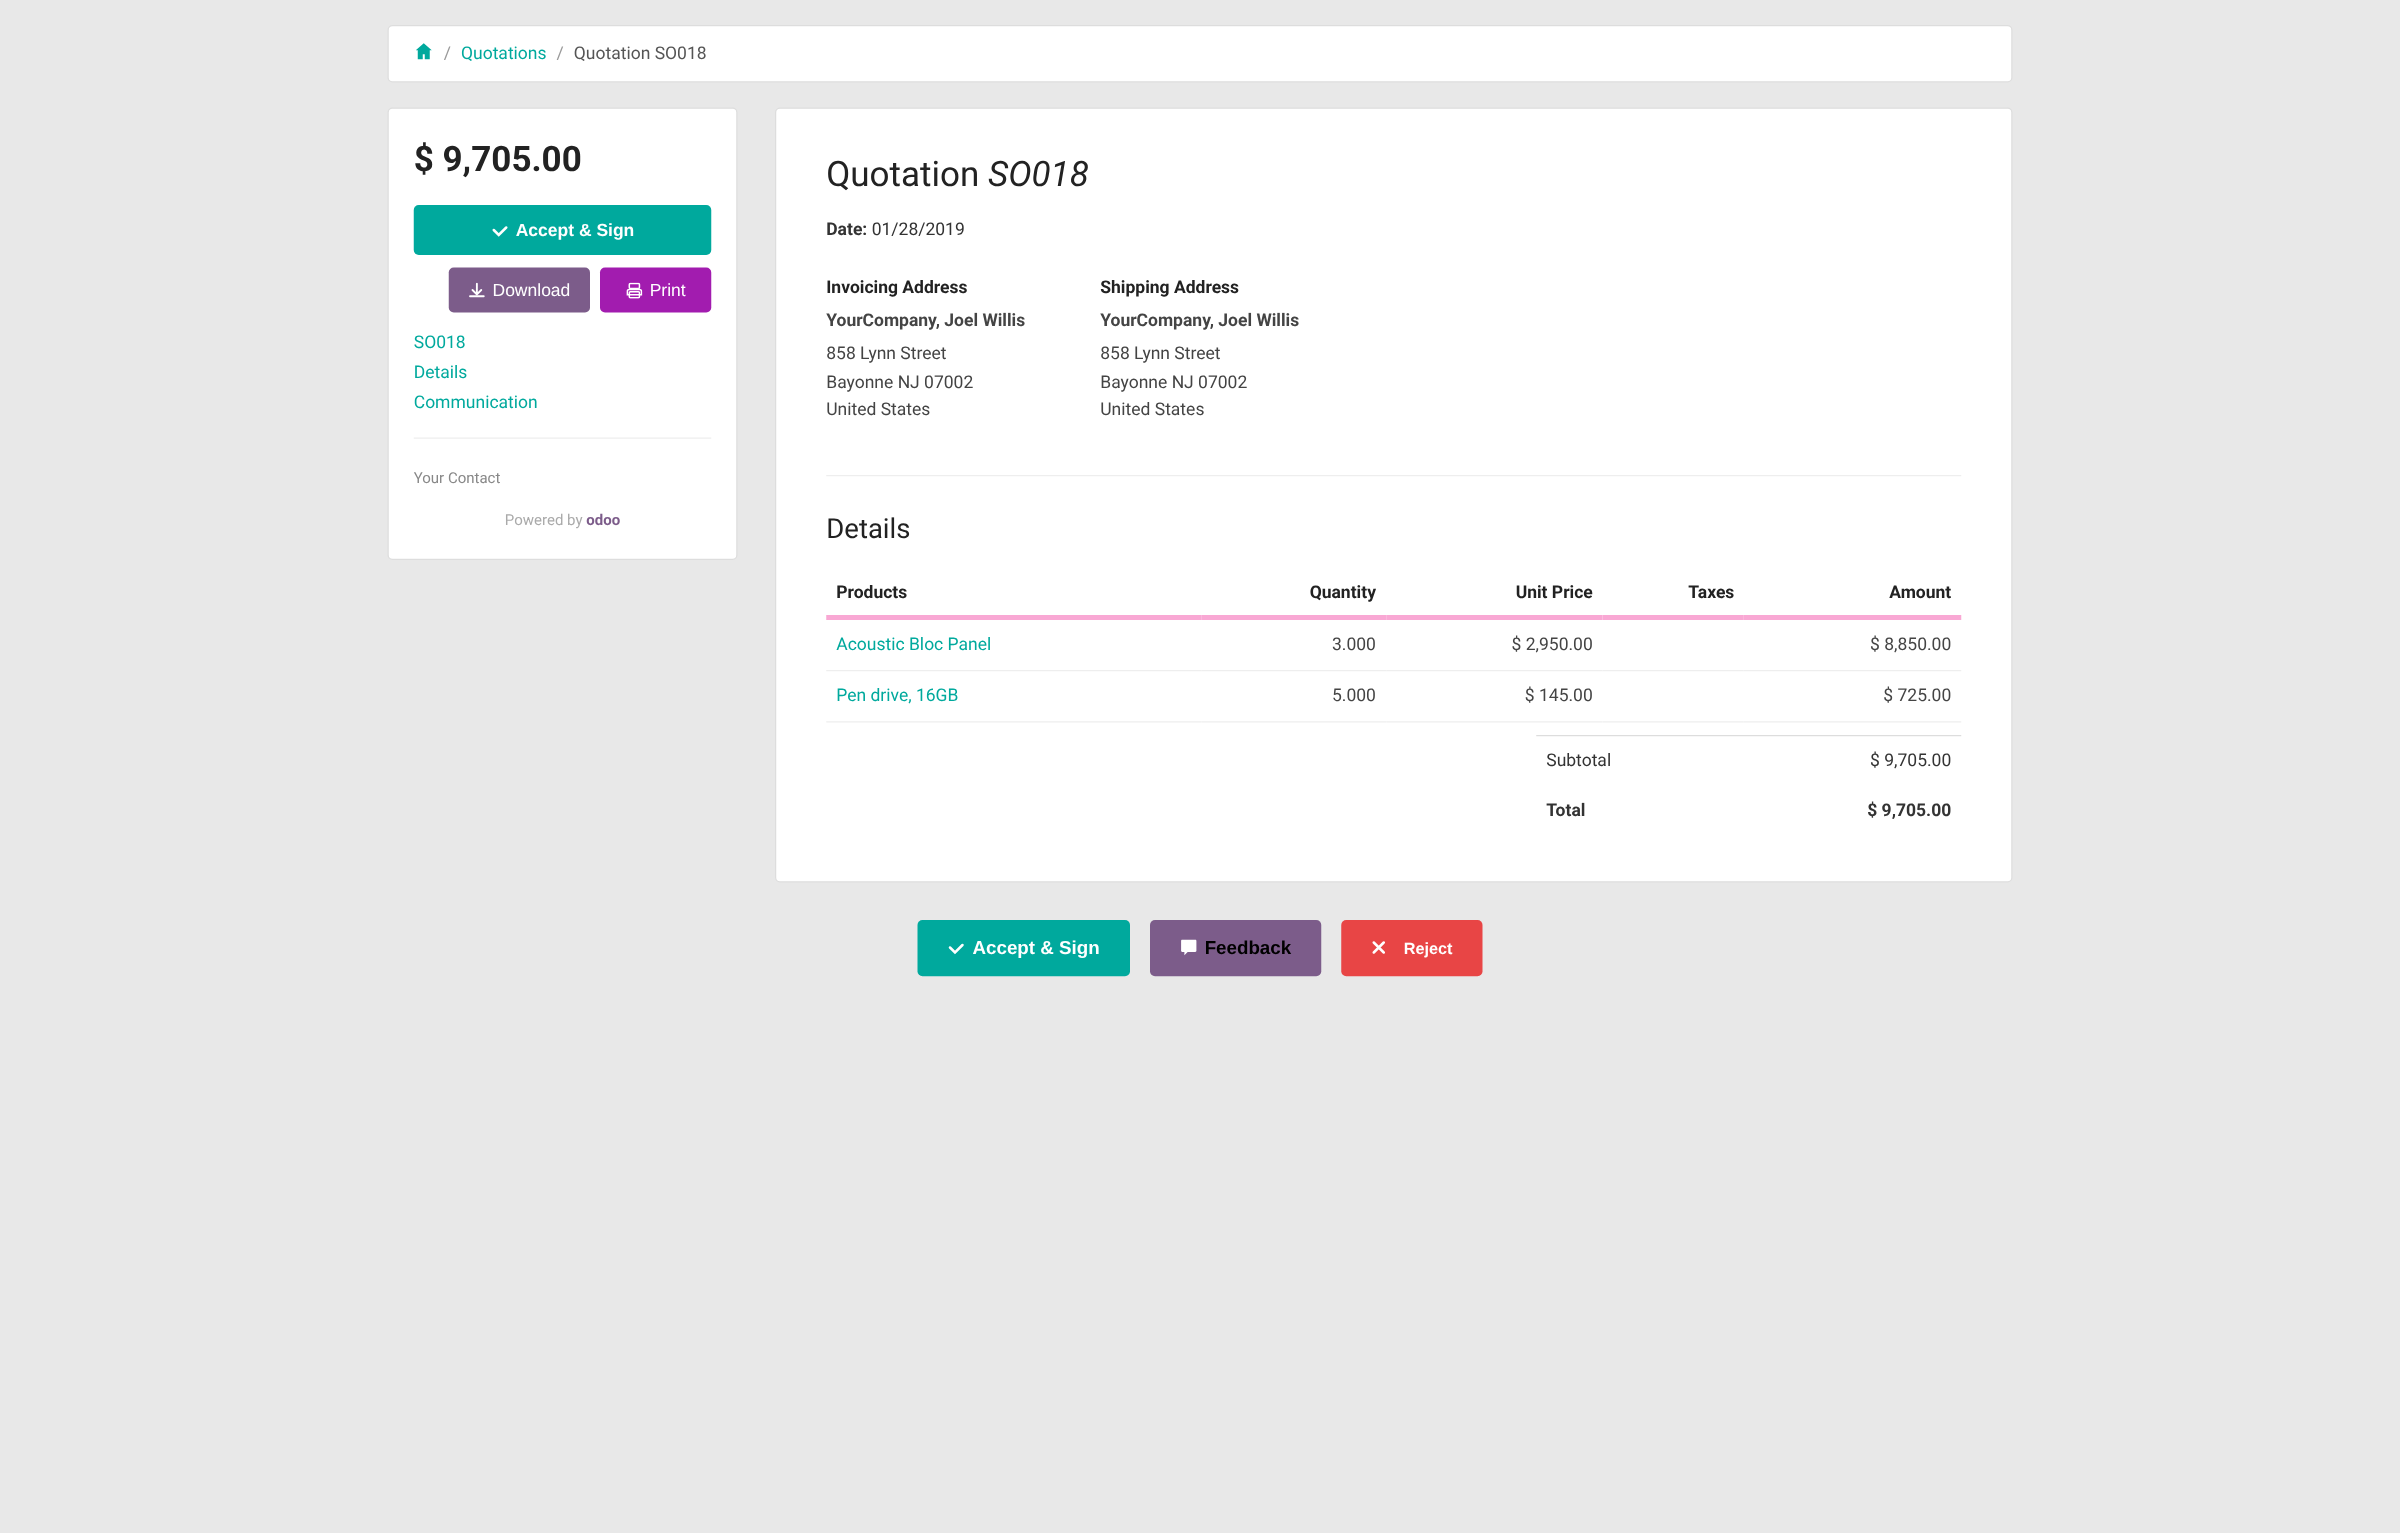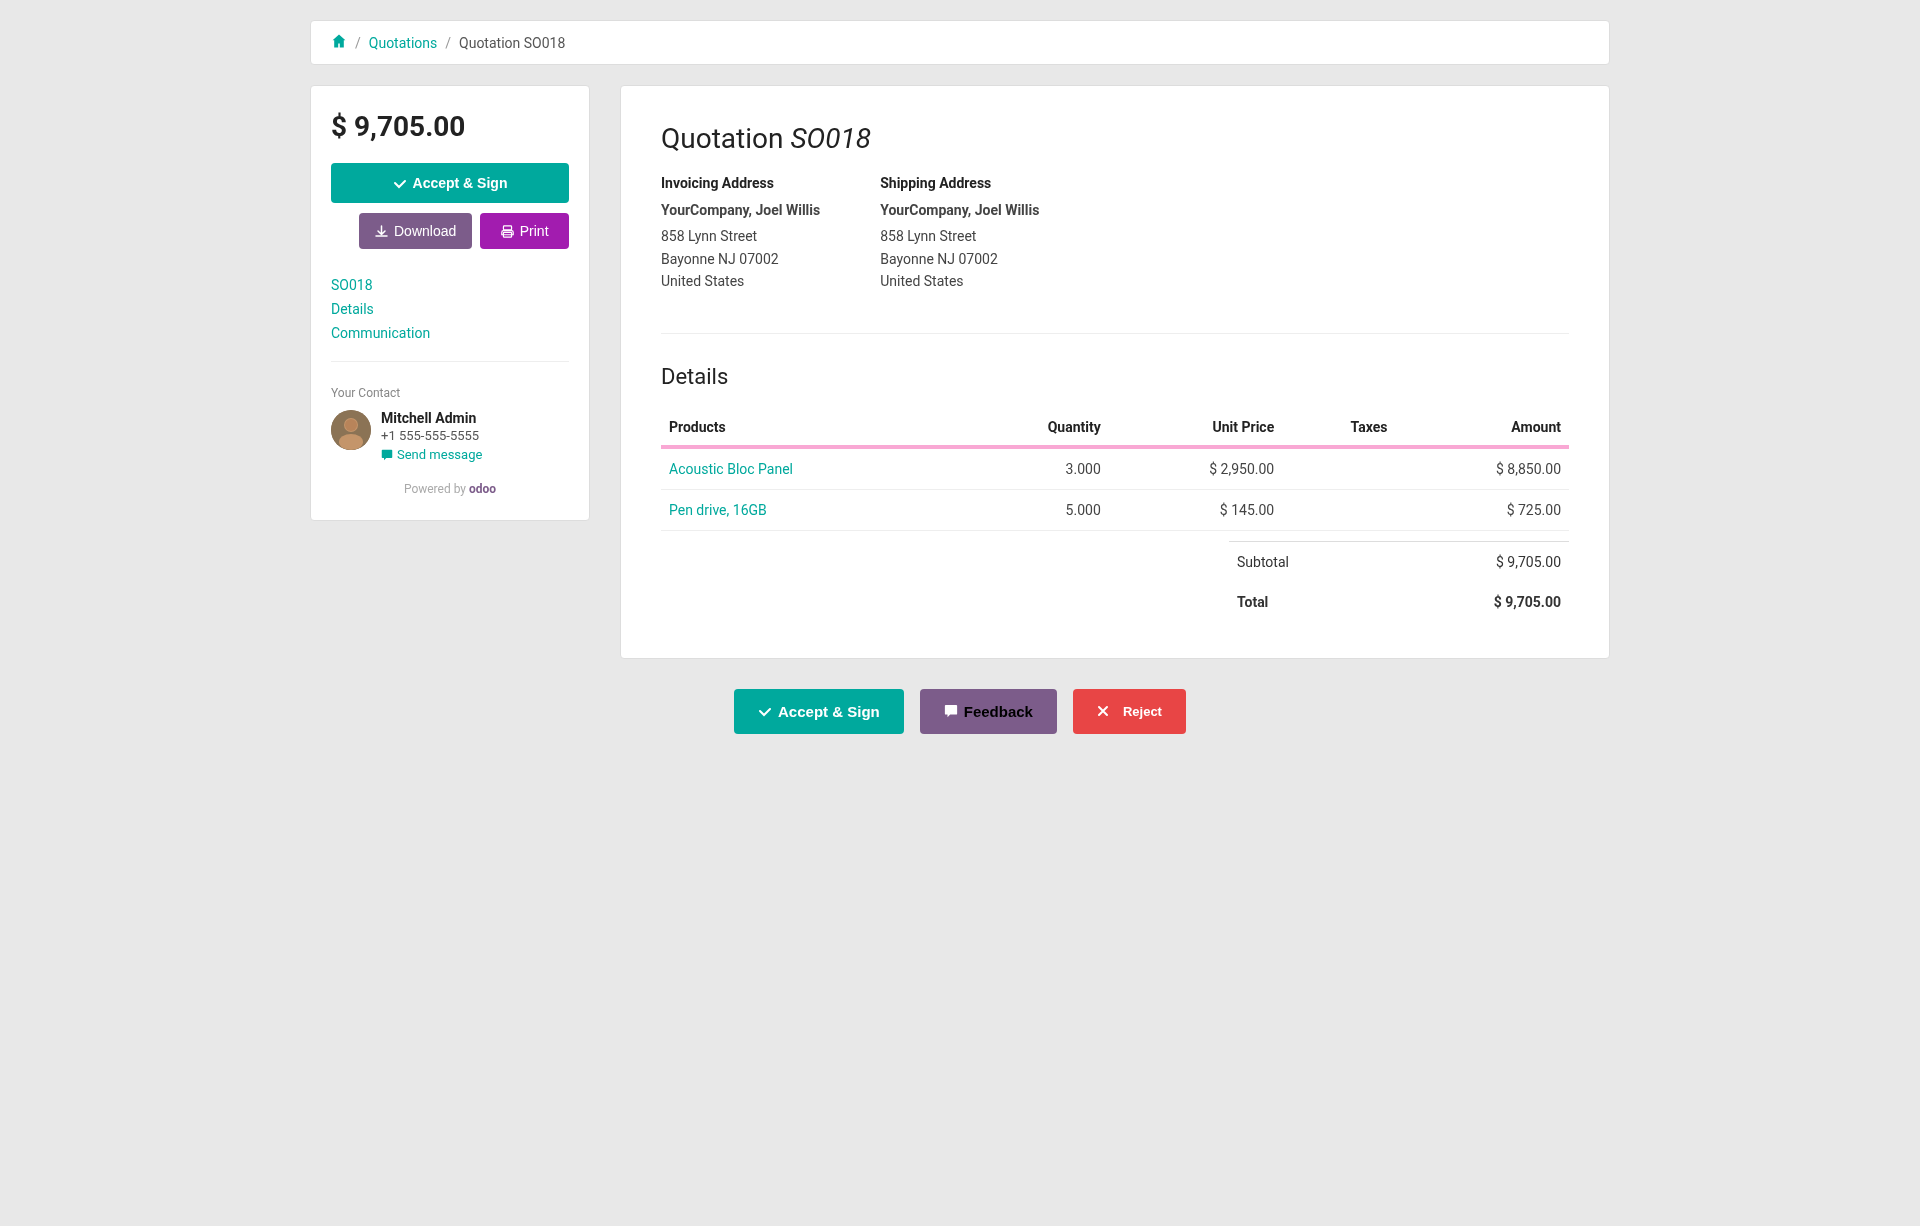--- a/index.html
+++ b/index.html
@@ -71,21 +71,21 @@
       padding: 12px 16px;
       width: 100%;
       font-size: 14px;
       font-weight: 600;
       cursor: pointer;
       margin-bottom: 10px;
     }
     .btn-actions {
       display: flex;
       gap: 8px;
-      margin-bottom: 28px;
+      margin-bottom: 16px;
       padding-left: 28px;
     }
     .btn-download {
       display: flex;
       align-items: center;
       justify-content: center;
       gap: 6px;
       background: #7c5c8a;
       color: #fff;
       border: none;
@@ -386,53 +386,37 @@
       </div>
 
       <nav class="sidebar-nav">
         <a href="#">SO018</a>
         <a href="#">Details</a>
         <a href="#">Communication</a>
       </nav>
 
       <div class="contact-section">
         <div class="contact-label">Your Contact</div>
-        <div class="contact-info">
-          <div class="contact-avatar">
-            <svg viewBox="0 0 40 40" xmlns="http://www.w3.org/2000/svg">
-              <circle cx="20" cy="20" r="20" fill="#8b7355"></circle>
-              <circle cx="20" cy="15" r="7" fill="#c4956a"></circle>
-              <ellipse cx="20" cy="32" rx="12" ry="8" fill="#c4956a"></ellipse>
-              <circle cx="20" cy="15" r="6" fill="#b8845a"></circle>
-            </svg>
-          </div>
-          <div class="contact-details">
-            <span class="contact-name">Mitchell Admin</span>
-            <span class="contact-phone">+1 555-555-5555</span>
-            <span class="contact-message">
-              <svg width="12" height="12" viewBox="0 0 16 16" fill="#00a99d">
-                <path d="M14 1H2C1.4 1 1 1.4 1 2v9c0 .6.4 1 1 1h2v3l3-3h7c.6 0 1-.4 1-1V2c0-.6-.4-1-1-1z"></path>
-              </svg>
-              <span>Send message</span>
-            </span>
-          </div>
-        </div>
       </div>
 
       <div class="powered-by">
         <span>Powered by</span>
         <span class="odoo-text">odoo</span>
       </div>
     </div>
 
     <div class="main-content">
       <h1 class="quotation-title">
         <span>Quotation </span><em>SO018</em>
       </h1>
 
+      <div class="quotation-date">
+        <strong>Date:</strong>
+        <span> 01/28/2019</span>
+      </div>
 
       <div class="addresses">
         <div class="address-block">
           <h4>Invoicing Address</h4>
           <p class="company-name">YourCompany, Joel Willis</p>
           <p>858 Lynn Street</p>
           <p>Bayonne NJ 07002</p>
           <p>United States</p>
         </div>
         <div class="address-block">

